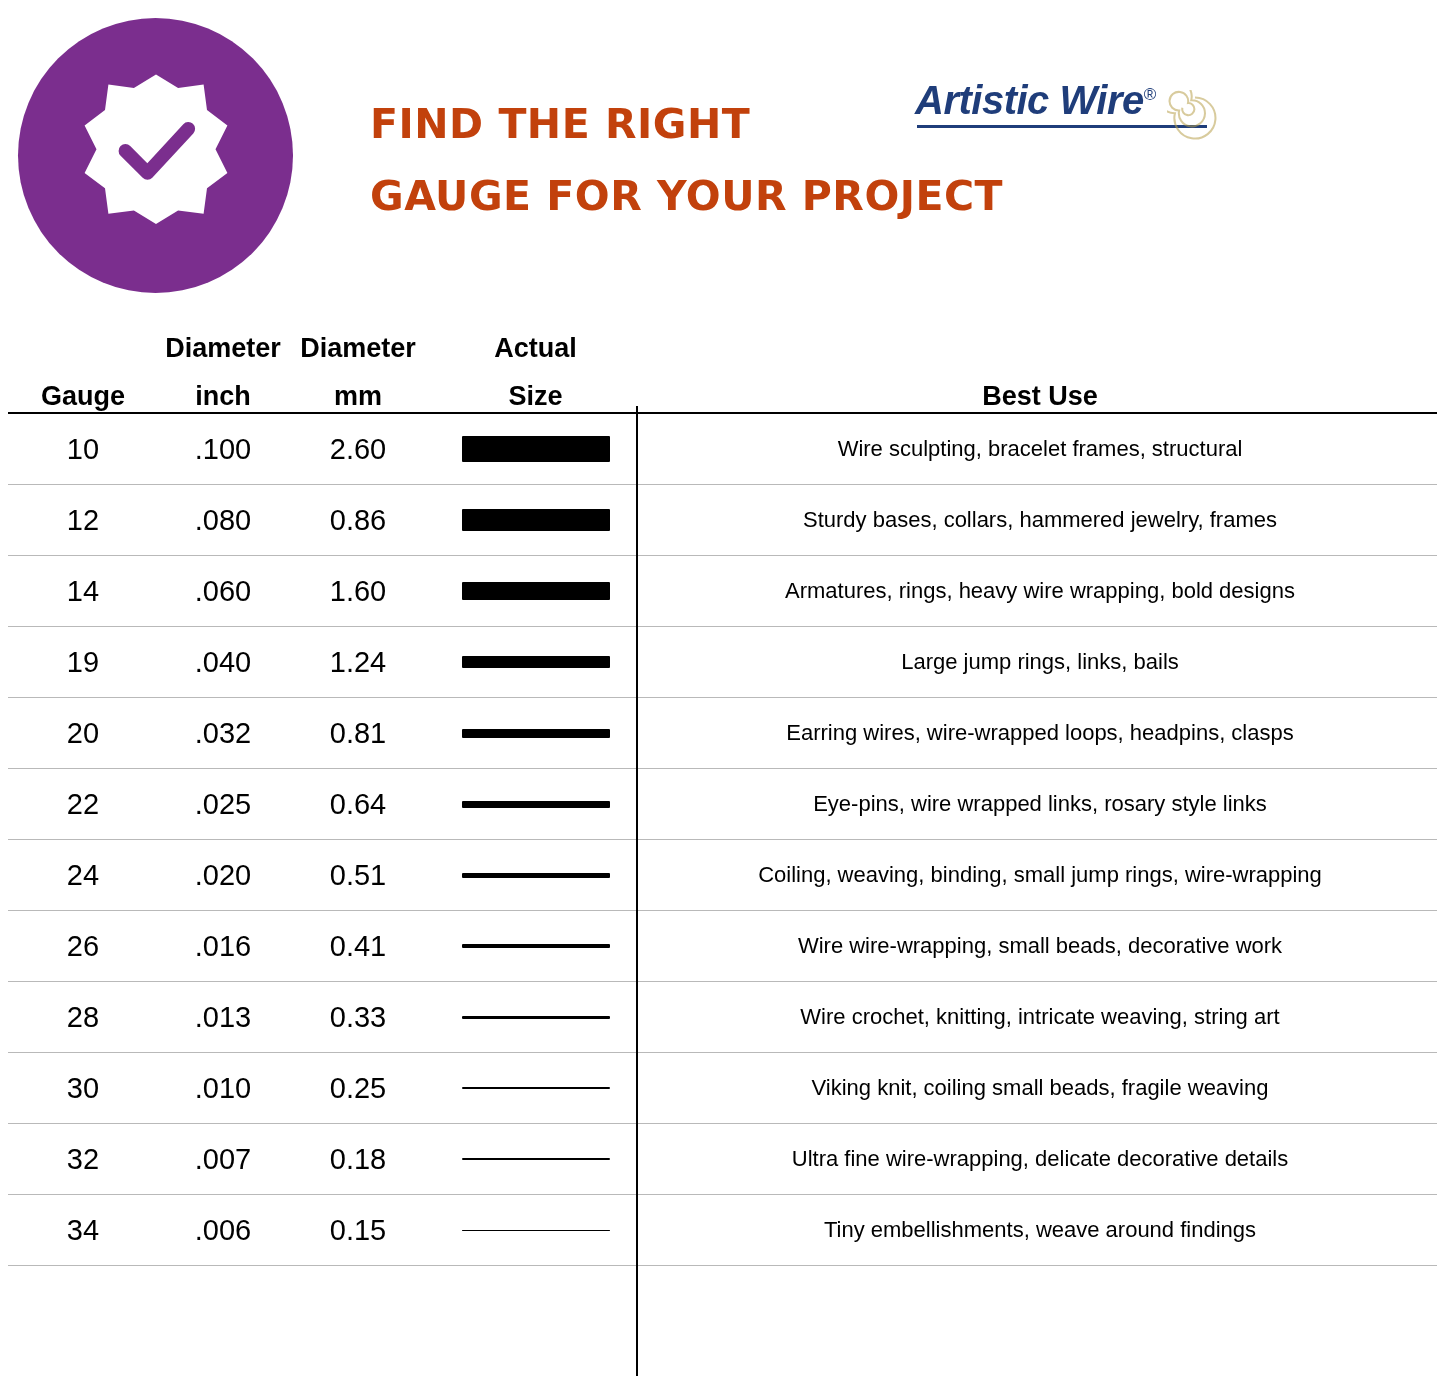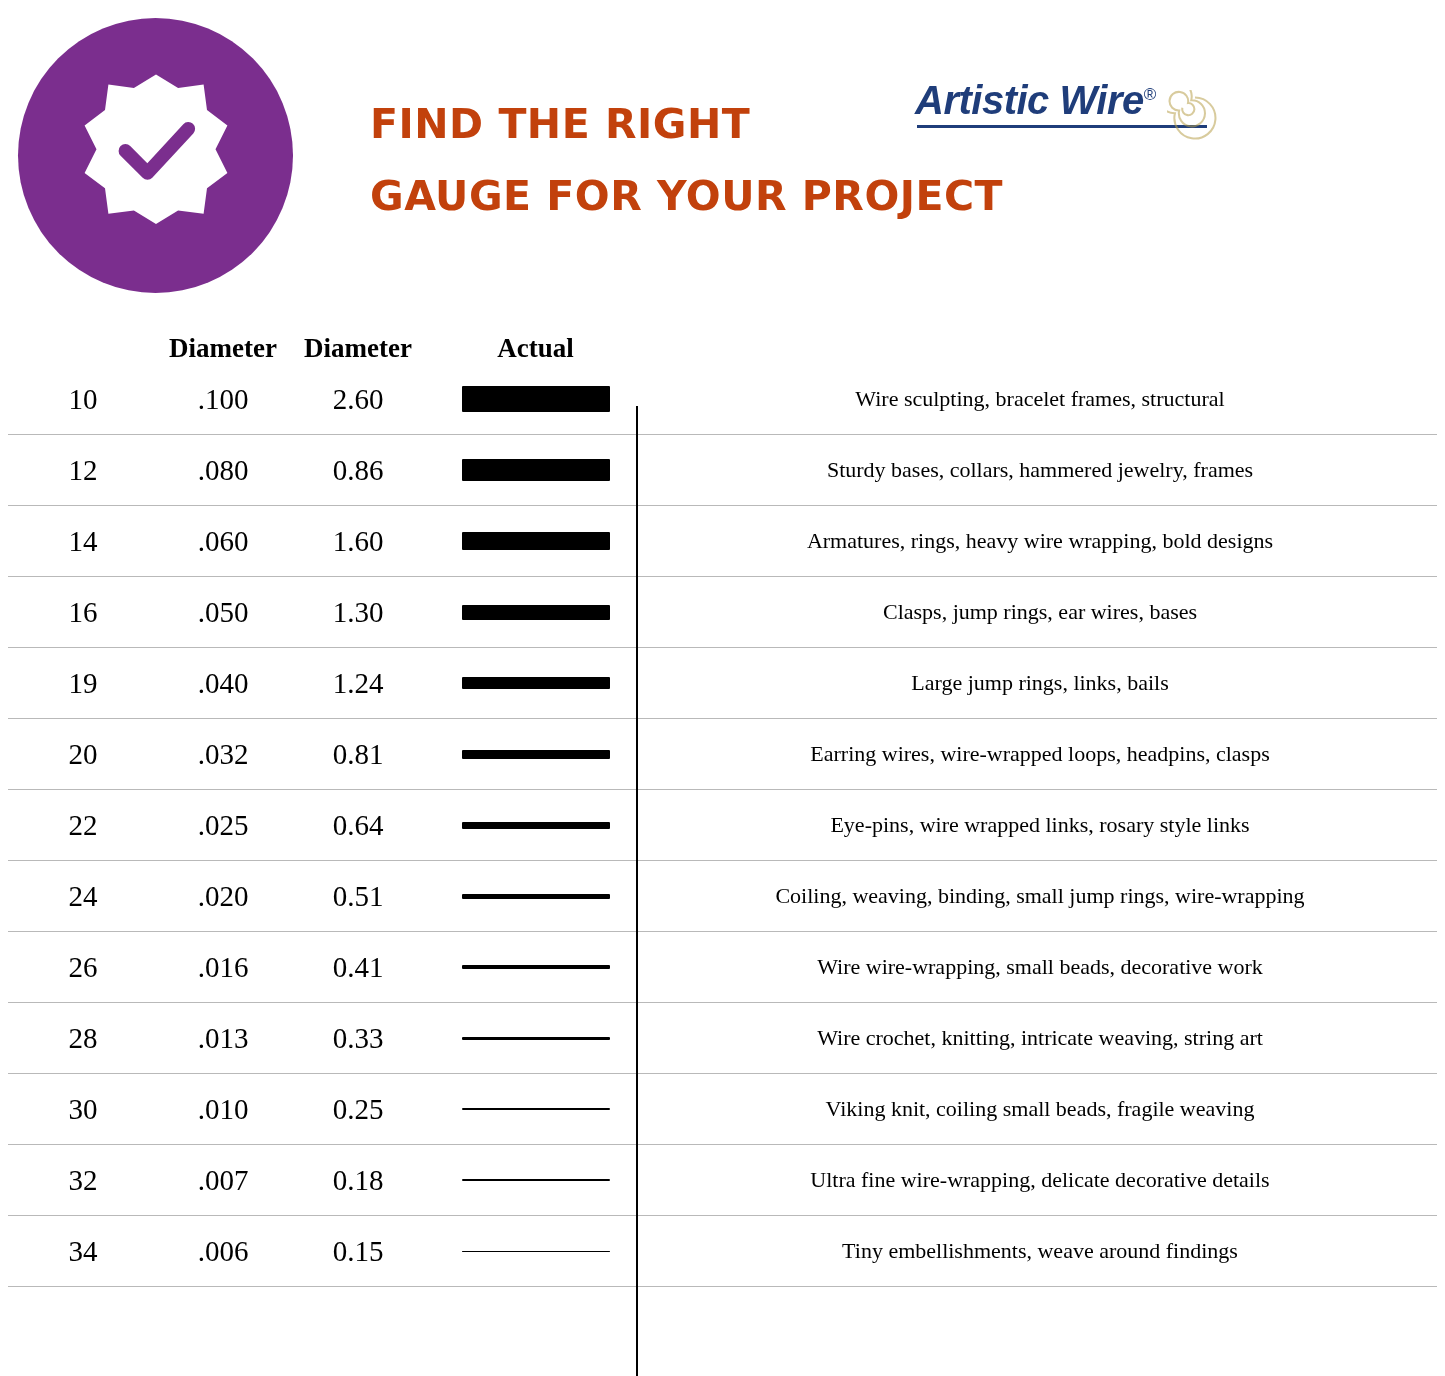--- a/index.html
+++ b/index.html
@@ -98,21 +98,21 @@
     width: 56px;
     height: 56px;
     opacity: 0.55;
   }
 
   
   .table-area {
     position: relative;
     margin: 0 0 0 0;
     padding: 0 8px;
-    font-family: Liberation Serif, serif;
+    font-family: Liberation Sans, sans-serif;
   }
   table.gauge {
     border-collapse: collapse;
     width: 1429px;
     table-layout: fixed;
   }
   table.gauge td, table.gauge th {
     padding: 0;
     margin: 0;
   }
@@ -216,20 +216,27 @@
         <col class="col-use">
     </colgroup>
     <thead>
       <tr class="head-top">
         <td></td>
         <td>Diameter</td>
         <td>Diameter</td>
         <td>Actual</td>
         <td></td>
       </tr>
+      <tr class="head-bottom">
+        <td>Gauge</td>
+        <td>inch</td>
+        <td>mm</td>
+        <td>Size</td>
+        <td>Best Use</td>
+      </tr>
     </thead>
     <tbody id="tbody">
         <tr>
           <td>10</td>
           <td>.100</td>
           <td>2.60</td>
           <td class="bar-cell">
             <div class="bar" style="height: 26px;"></div>
           </td>
           <td class="use">Wire sculpting, bracelet frames, structural</td>
@@ -246,29 +253,20 @@
         <tr>
           <td>14</td>
           <td>.060</td>
           <td>1.60</td>
           <td class="bar-cell">
             <div class="bar" style="height: 18px;"></div>
           </td>
           <td class="use">Armatures, rings, heavy wire wrapping, bold designs</td>
         </tr>
         <tr>
-          <td>16</td>
-          <td>.050</td>
-          <td>1.30</td>
-          <td class="bar-cell">
-            <div class="bar" style="height: 15px;"></div>
-          </td>
-          <td class="use">Clasps, jump rings, ear wires, bases</td>
-        </tr>
-        <tr>
           <td>19</td>
           <td>.040</td>
           <td>1.24</td>
           <td class="bar-cell">
             <div class="bar" style="height: 12px;"></div>
           </td>
           <td class="use">Large jump rings, links, bails</td>
         </tr>
         <tr>
           <td>20</td>

